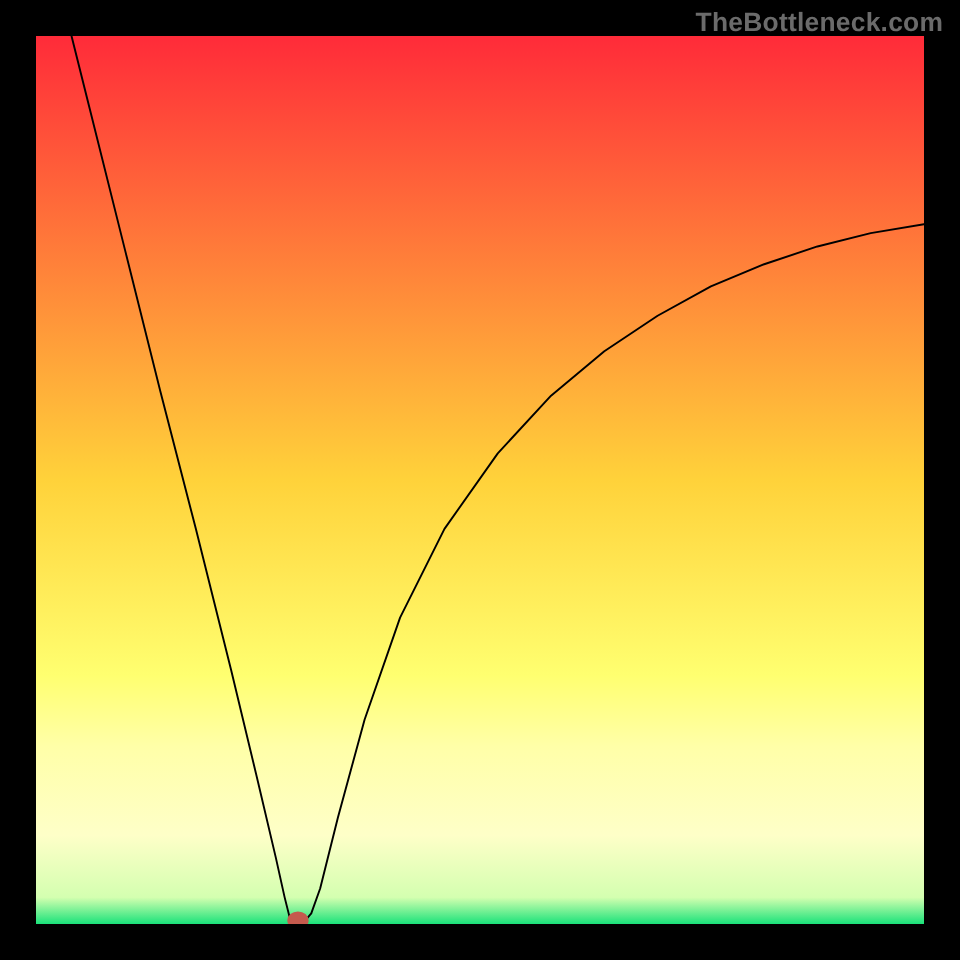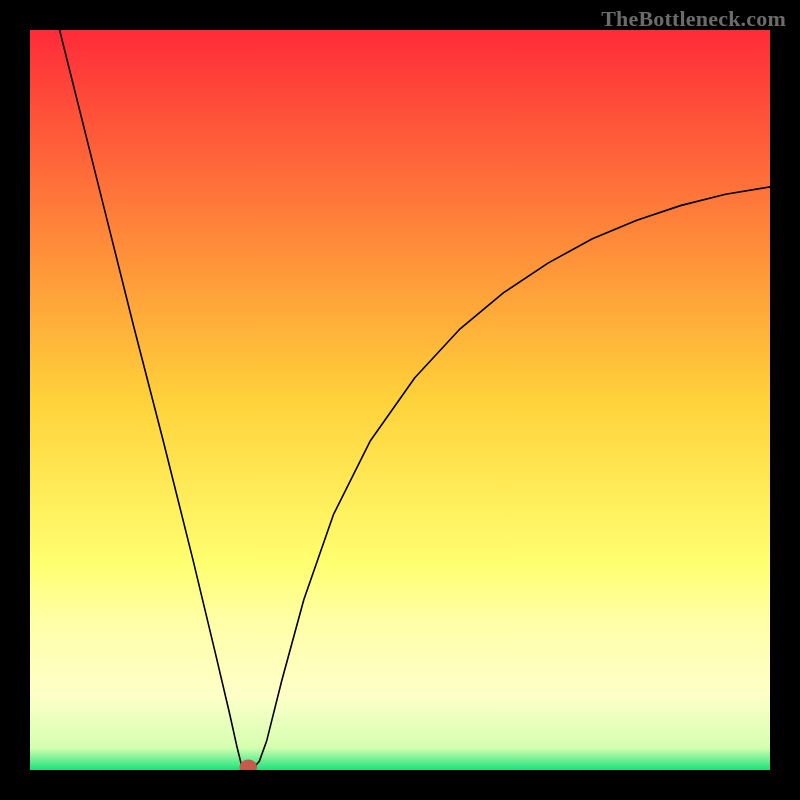--- a/index.html
+++ b/index.html
@@ -19,21 +19,20 @@
   }
   .watermark {
     position: absolute;
     top: 6px;
     right: 14px;
     color: #6b6b6b;
     font-size: 22px;
     font-weight: 600;
     letter-spacing: 0.2px;
     user-select: none;
-    font-family: Liberation Serif, serif;
   }
   .plot-area {
     position: absolute;
     left: 30px;
     top: 30px;
     width: 740px;
     height: 740px;
   }
   svg {
     display: block;

